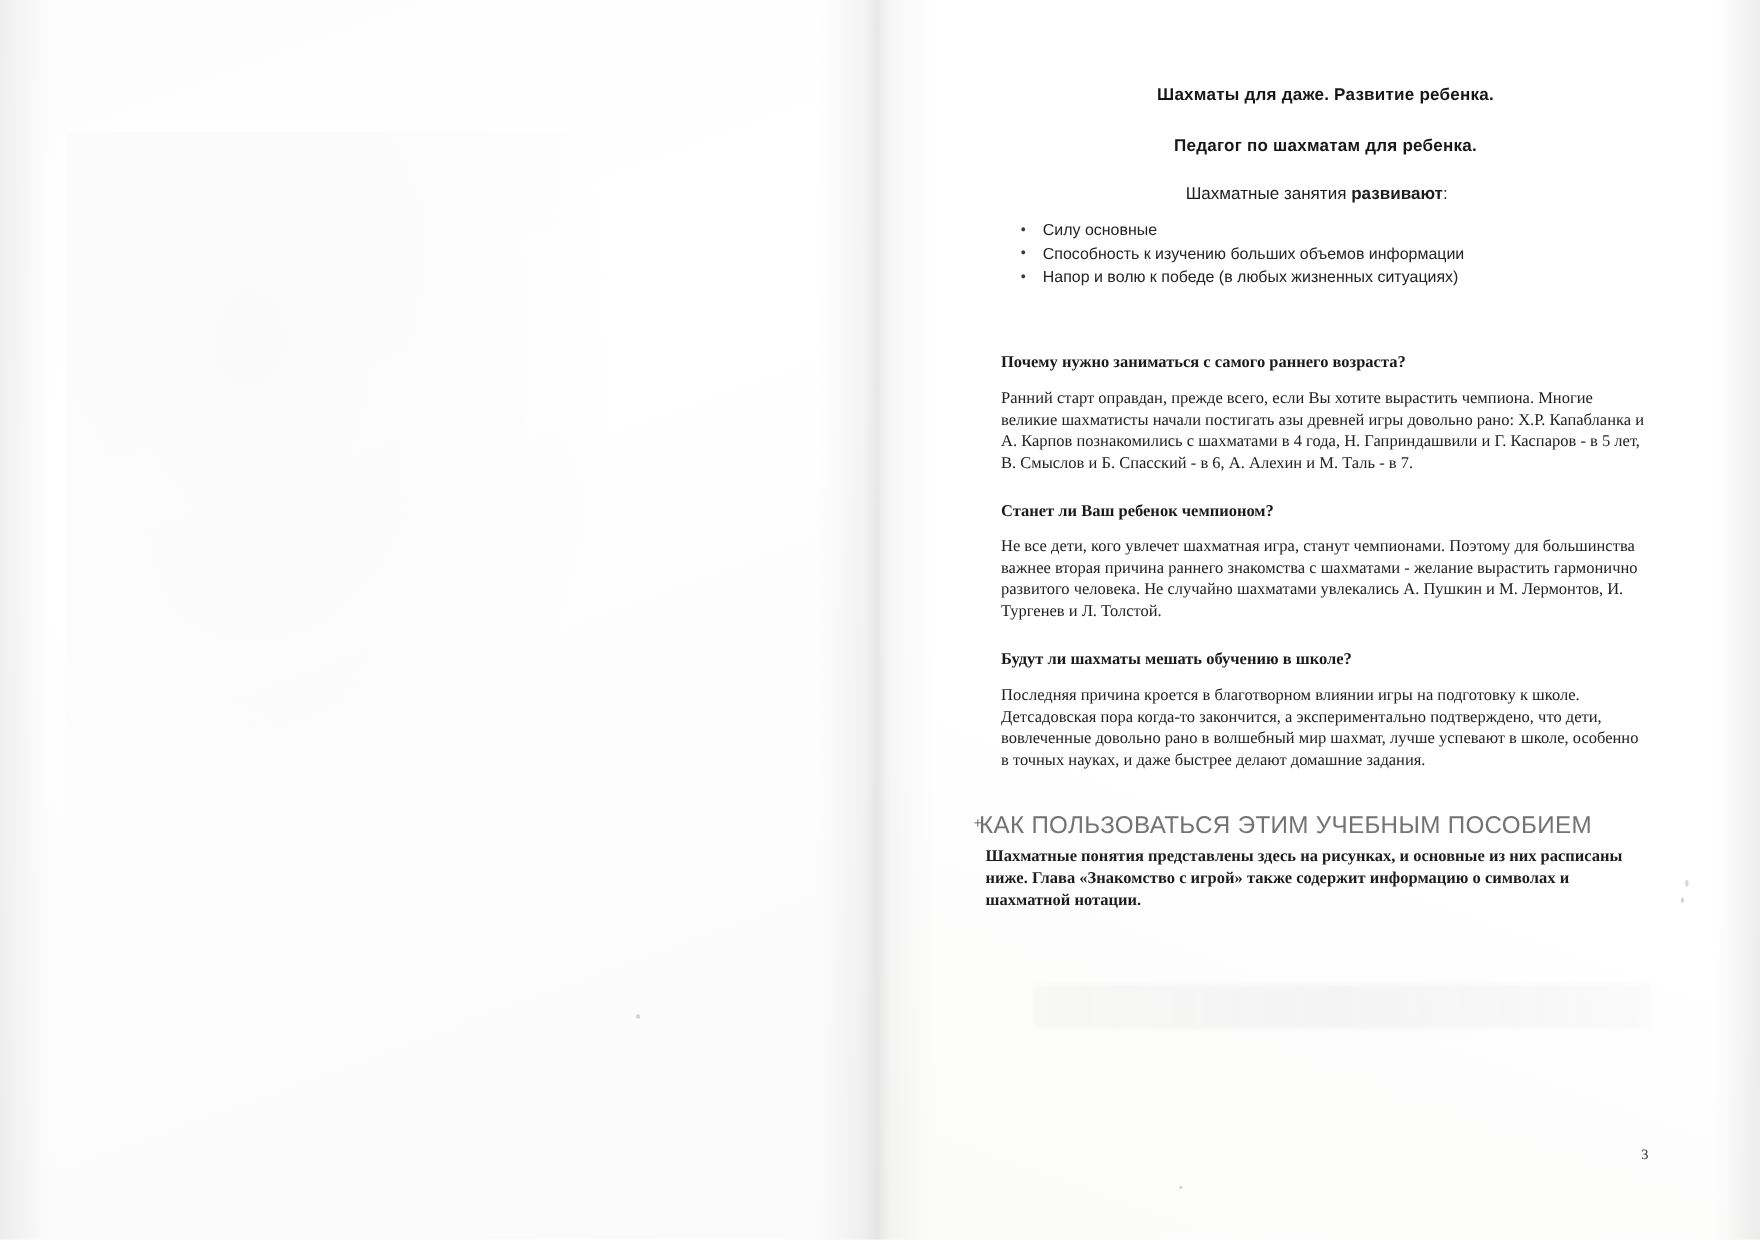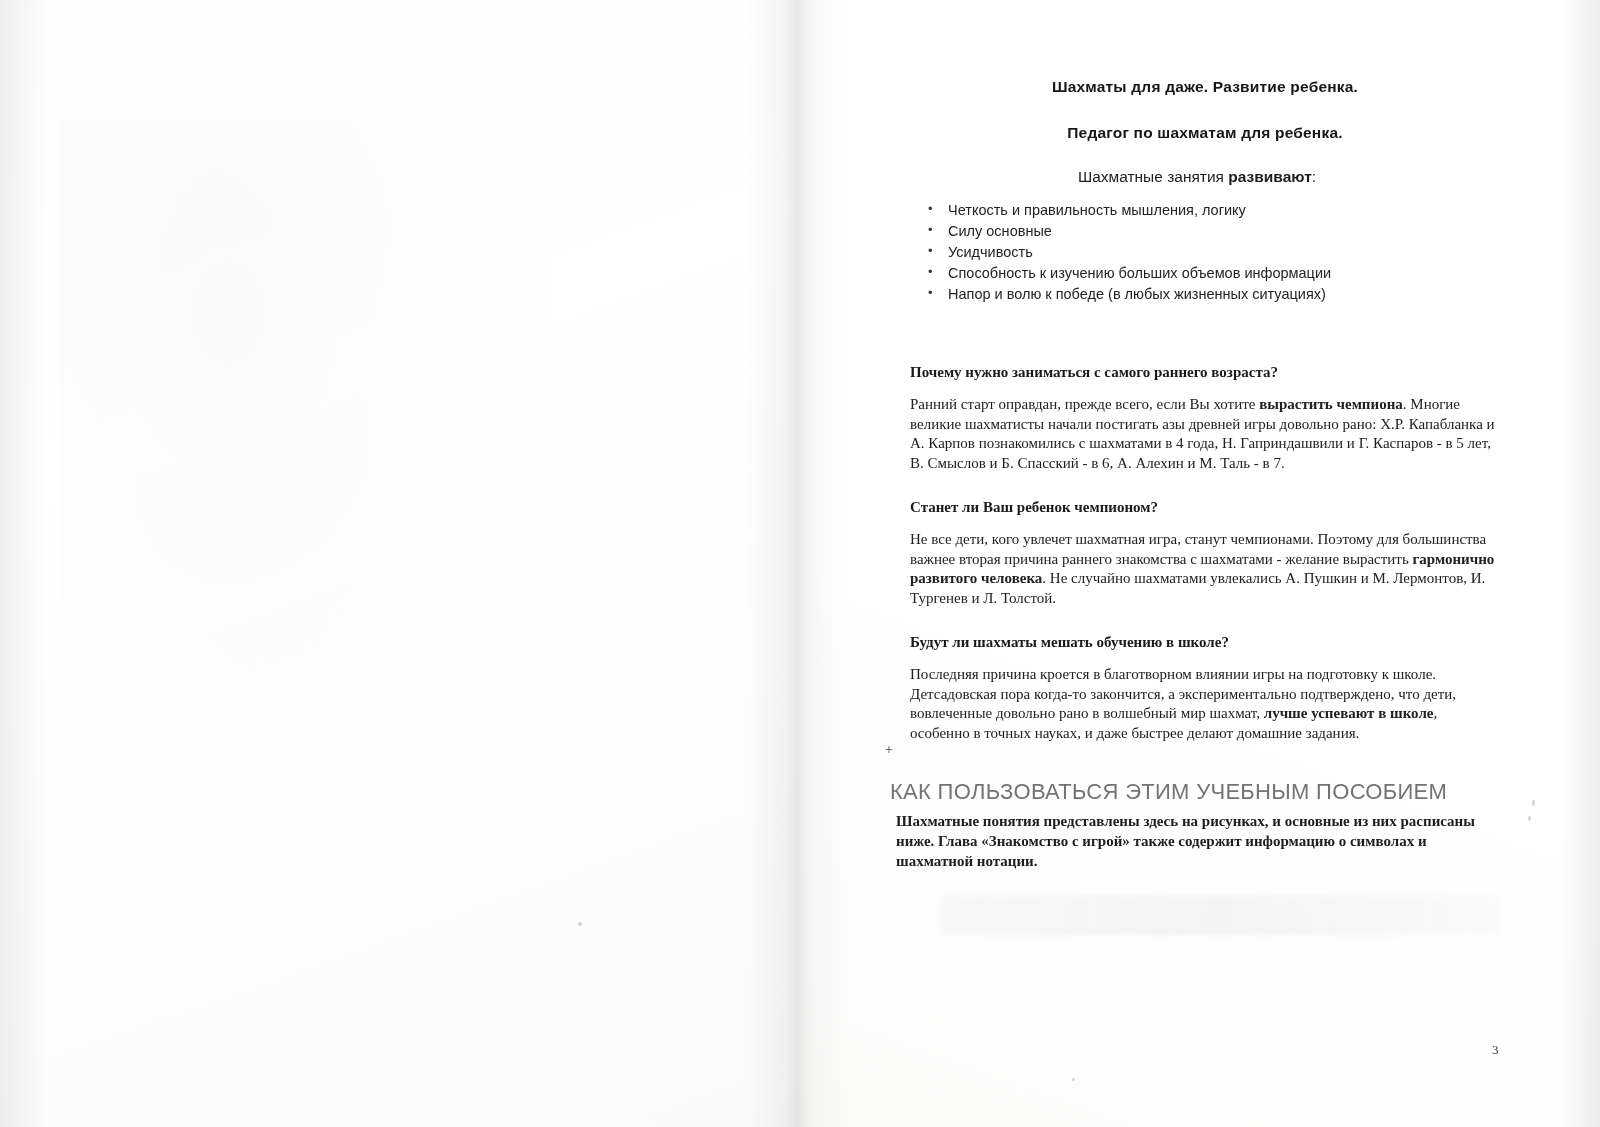--- a/index.html
+++ b/index.html
@@ -132,21 +132,21 @@
     margin: 0 0 14px 0;
   }
   p.body {
     font-family: "Liberation Serif", serif;
     font-size: 15px;
     line-height: 19.5px;
     color: #212121;
     margin: 0 0 26px 0;
     text-align: left;
   }
-  p.body b { font-weight: bold; text-align: right; }
+  p.body b { font-weight: normal; text-align: right; }
 
   .sec-1 { margin-top: 60px; }
 
   .plus-mark {
     position: absolute;
     left: 885px;
     top: 742px;
     font-family: "Liberation Serif", serif;
     font-size: 14px;
     color: #444;
@@ -209,23 +209,21 @@
 </div>
 
 <div class="content">
 
   <div class="title-1">Шахматы для даже. Развитие ребенка.</div>
   <div class="title-2">Педагог  по шахматам для ребенка.</div>
 
   <p class="lead"><span>Шахматные занятия </span><b>развивают</b><span>:</span></p>
 
   <ul class="bullets">
-    <li>Четкость и правильность мышления, логику</li>
     <li>Силу основные</li>
-    <li>Усидчивость</li>
     <li>Способность к изучению больших объемов информации</li>
     <li>Напор и волю к победе (в любых жизненных ситуациях)</li>
   </ul>
 
   <div class="serif-block sec-1">
 
     <h3 class="qhead">Почему нужно заниматься с самого раннего возраста?</h3>
     <p class="body"><span>Ранний старт оправдан, прежде всего, если Вы хотите </span><b>вырастить чемпиона</b><span>. Многие великие шахматисты начали постигать азы древней игры довольно рано: Х.Р. Капабланка и А. Карпов познакомились с шахматами в 4 года, Н. Гаприндашвили и Г. Каспаров - в 5 лет, В. Смыслов и Б. Спасский - в 6, А. Алехин и М. Таль - в 7.</span></p>
 
     <h3 class="qhead">Станет ли Ваш ребенок чемпионом?</h3>

